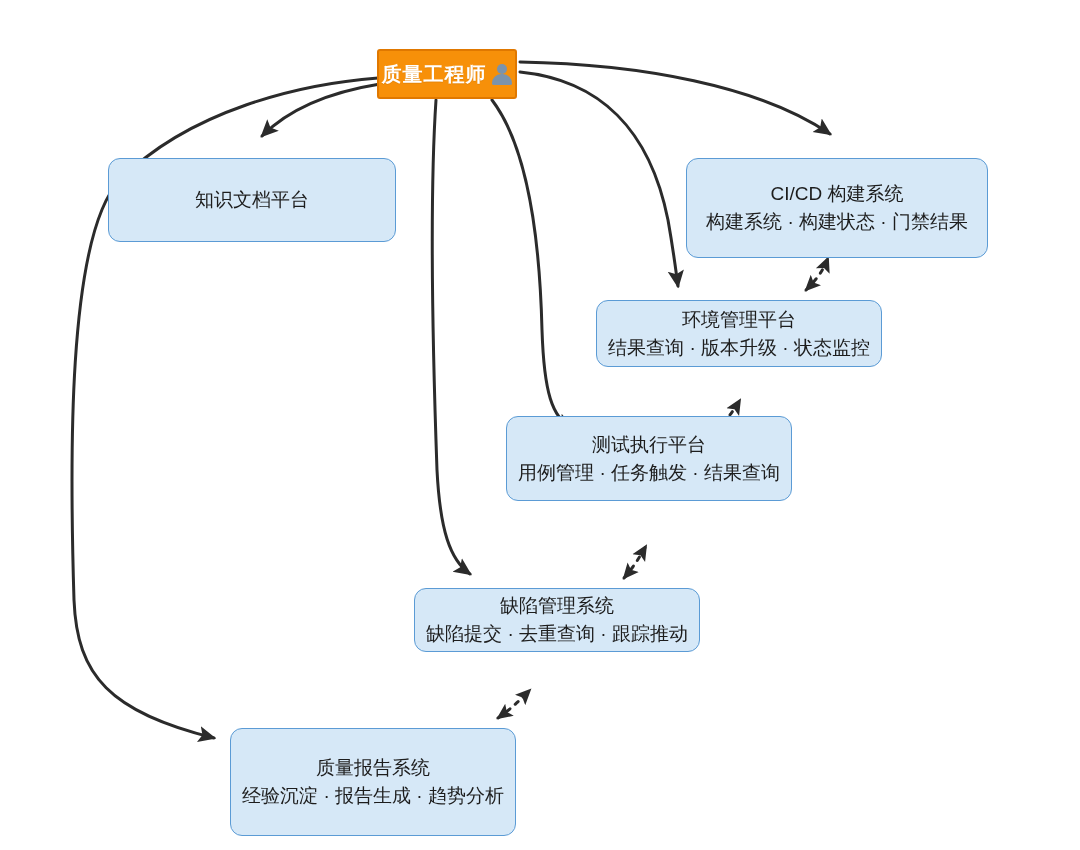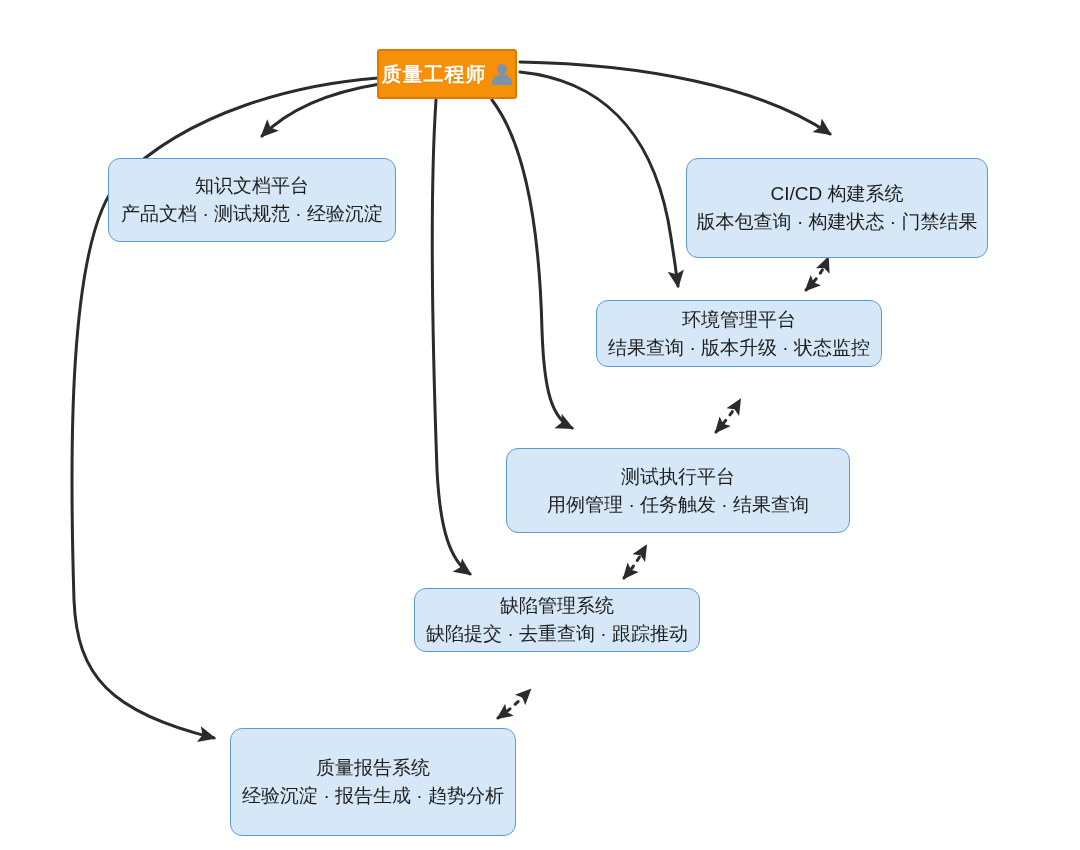--- a/index.html
+++ b/index.html
@@ -140,34 +140,33 @@
       <span>质量工程师</span>
       <span class="actor-glyph">
         <span class="head"></span>
           <span class="body"></span>
       </span>
     </div>
   </div>
 
   <div class="node node-platform" id="node-knowledge-doc-platform" style="left: 108px; top: 158px; width: 288px; height: 84px;">
     <div class="node-title">知识文档平台</div>
-    <div class="node-sub">产品文档 · 测试规范 · 经验沉淀</div>
   </div>
 
   <div class="node node-platform" id="node-cicd-build-system" style="left: 686px; top: 158px; width: 302px; height: 100px;">
     <div class="node-title">CI/CD 构建系统</div>
-    <div class="node-sub">版本包查询 · 构建状态 · 门禁结果</div>
+    <div class="node-sub">构建系统 · 构建状态 · 门禁结果</div>
   </div>
 
   <div class="node node-platform" id="node-environment-management-platform" style="left: 596px; top: 300px; width: 286px; height: 67px;">
     <div class="node-title">环境管理平台</div>
     <div class="node-sub">结果查询 · 版本升级 · 状态监控</div>
   </div>
 
-  <div class="node node-platform" id="node-test-execution-platform" style="left: 506px; top: 448px; width: 344px; height: 85px; text-align: center;">
+  <div class="node node-platform" id="node-test-execution-platform" style="left: 506px; top: 416px; width: 286px; height: 85px; text-align: center;">
     <div class="node-title">测试执行平台</div>
     <div class="node-sub">用例管理 · 任务触发 · 结果查询</div>
   </div>
 
   <div class="node node-platform" id="node-defect-management-system" style="left: 414px; top: 588px; width: 286px; height: 64px;">
     <div class="node-title">缺陷管理系统</div>
     <div class="node-sub">缺陷提交 · 去重查询 · 跟踪推动</div>
   </div>
 
   <div class="node node-platform" id="node-quality-report-system" style="left: 230px; top: 728px; width: 286px; height: 108px;">

